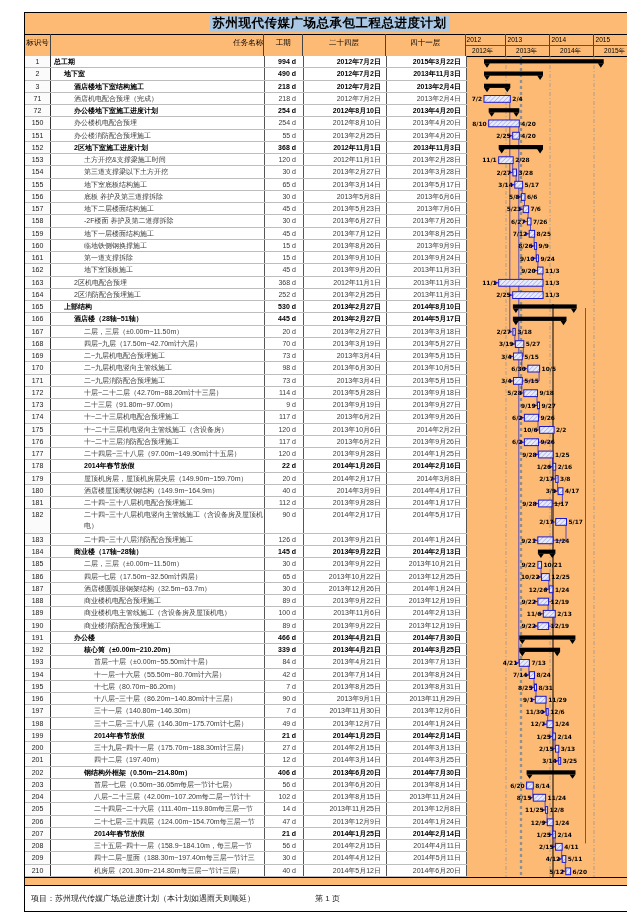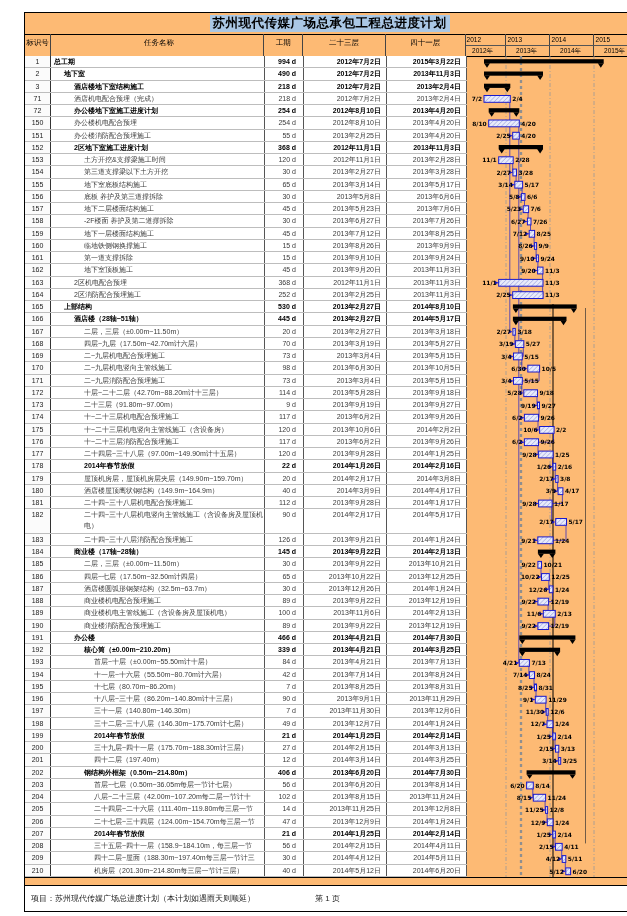--- a/index.html
+++ b/index.html
@@ -4,21 +4,21 @@
 <style>
   html,body{margin:0;padding:0;background:#e8e8e8;}
   .page{position:relative;width:627px;height:916px;background:#fff;
         font-family:"Liberation Sans","DejaVu Sans",sans-serif;overflow:hidden;}
   .frame{position:absolute;left:24px;top:12px;width:609px;height:898px;border:1px solid #000;background:#fdba74;}
   .title-band{height:21px;border-bottom:1px solid #000;display:flex;align-items:center;justify-content:center;}
   .title{background:#aac7e4;font-weight:bold;font-size:12.5px;padding:0 3px;letter-spacing:.5px;white-space:nowrap;}
   .head{position:absolute;top:21px;left:0;right:0;height:22px;border-bottom:1px solid #000;display:flex;font-size:7.5px;color:#000;}
   .c{box-sizing:border-box;border-right:1px solid #444;padding-top:4px;text-align:center;overflow:hidden;white-space:nowrap;}
   .c-id{width:26px}
-  .c-name{width:214px;text-align:center;padding-left:4px}
+  .c-name{width:214px;text-align:right;padding-left:4px}
   .c-dur{width:39px}
   .c-start{width:83px}
   .c-fin{width:80px}
   .c-ts{width:169px;border-right:none;position:relative;padding:0;font-size:6.5px;}
   .ts-sep{position:absolute;top:0;width:1px;height:22px;background:#444;}
   .ts-mid{position:absolute;left:0;right:0;top:11px;height:1px;background:#555;}
   .ts-y{position:absolute;top:2px;white-space:nowrap;}
   .ts-yl{position:absolute;top:13px;width:44px;text-align:center;white-space:nowrap;}
   .tbody{position:absolute;top:43px;left:0;width:442px;border-bottom:1px solid #000;overflow:hidden;background:#fff;}
   .tr{display:flex;height:12.26px;box-sizing:border-box;border-bottom:1px solid #bdbdbd;font-size:7px;color:#3a3a3a;}
@@ -42,21 +42,21 @@
 
 <div class="page">
   <div class="frame">
     <div class="title-band">
       <span class="title">苏州现代传媒广场总承包工程总进度计划</span>
     </div>
     <div class="head">
       <div class="c c-id">标识号</div>
       <div class="c c-name">任务名称</div>
       <div class="c c-dur">工期</div>
-      <div class="c c-start">二十三层</div>
+      <div class="c c-start">二十四层</div>
       <div class="c c-fin">四十一层</div>
       <div class="c c-ts">
           <div class="ts-sep" style="left: 39px;"></div>
           <div class="ts-sep" style="left: 83px;"></div>
           <div class="ts-sep" style="left: 127px;"></div>
           <div class="ts-mid"></div>
           <div class="ts-y" style="left: 1px;">2012</div>
           <div class="ts-y" style="left: 42px;">2013</div>
           <div class="ts-y" style="left: 86px;">2014</div>
           <div class="ts-y" style="left: 130px;">2015</div>

